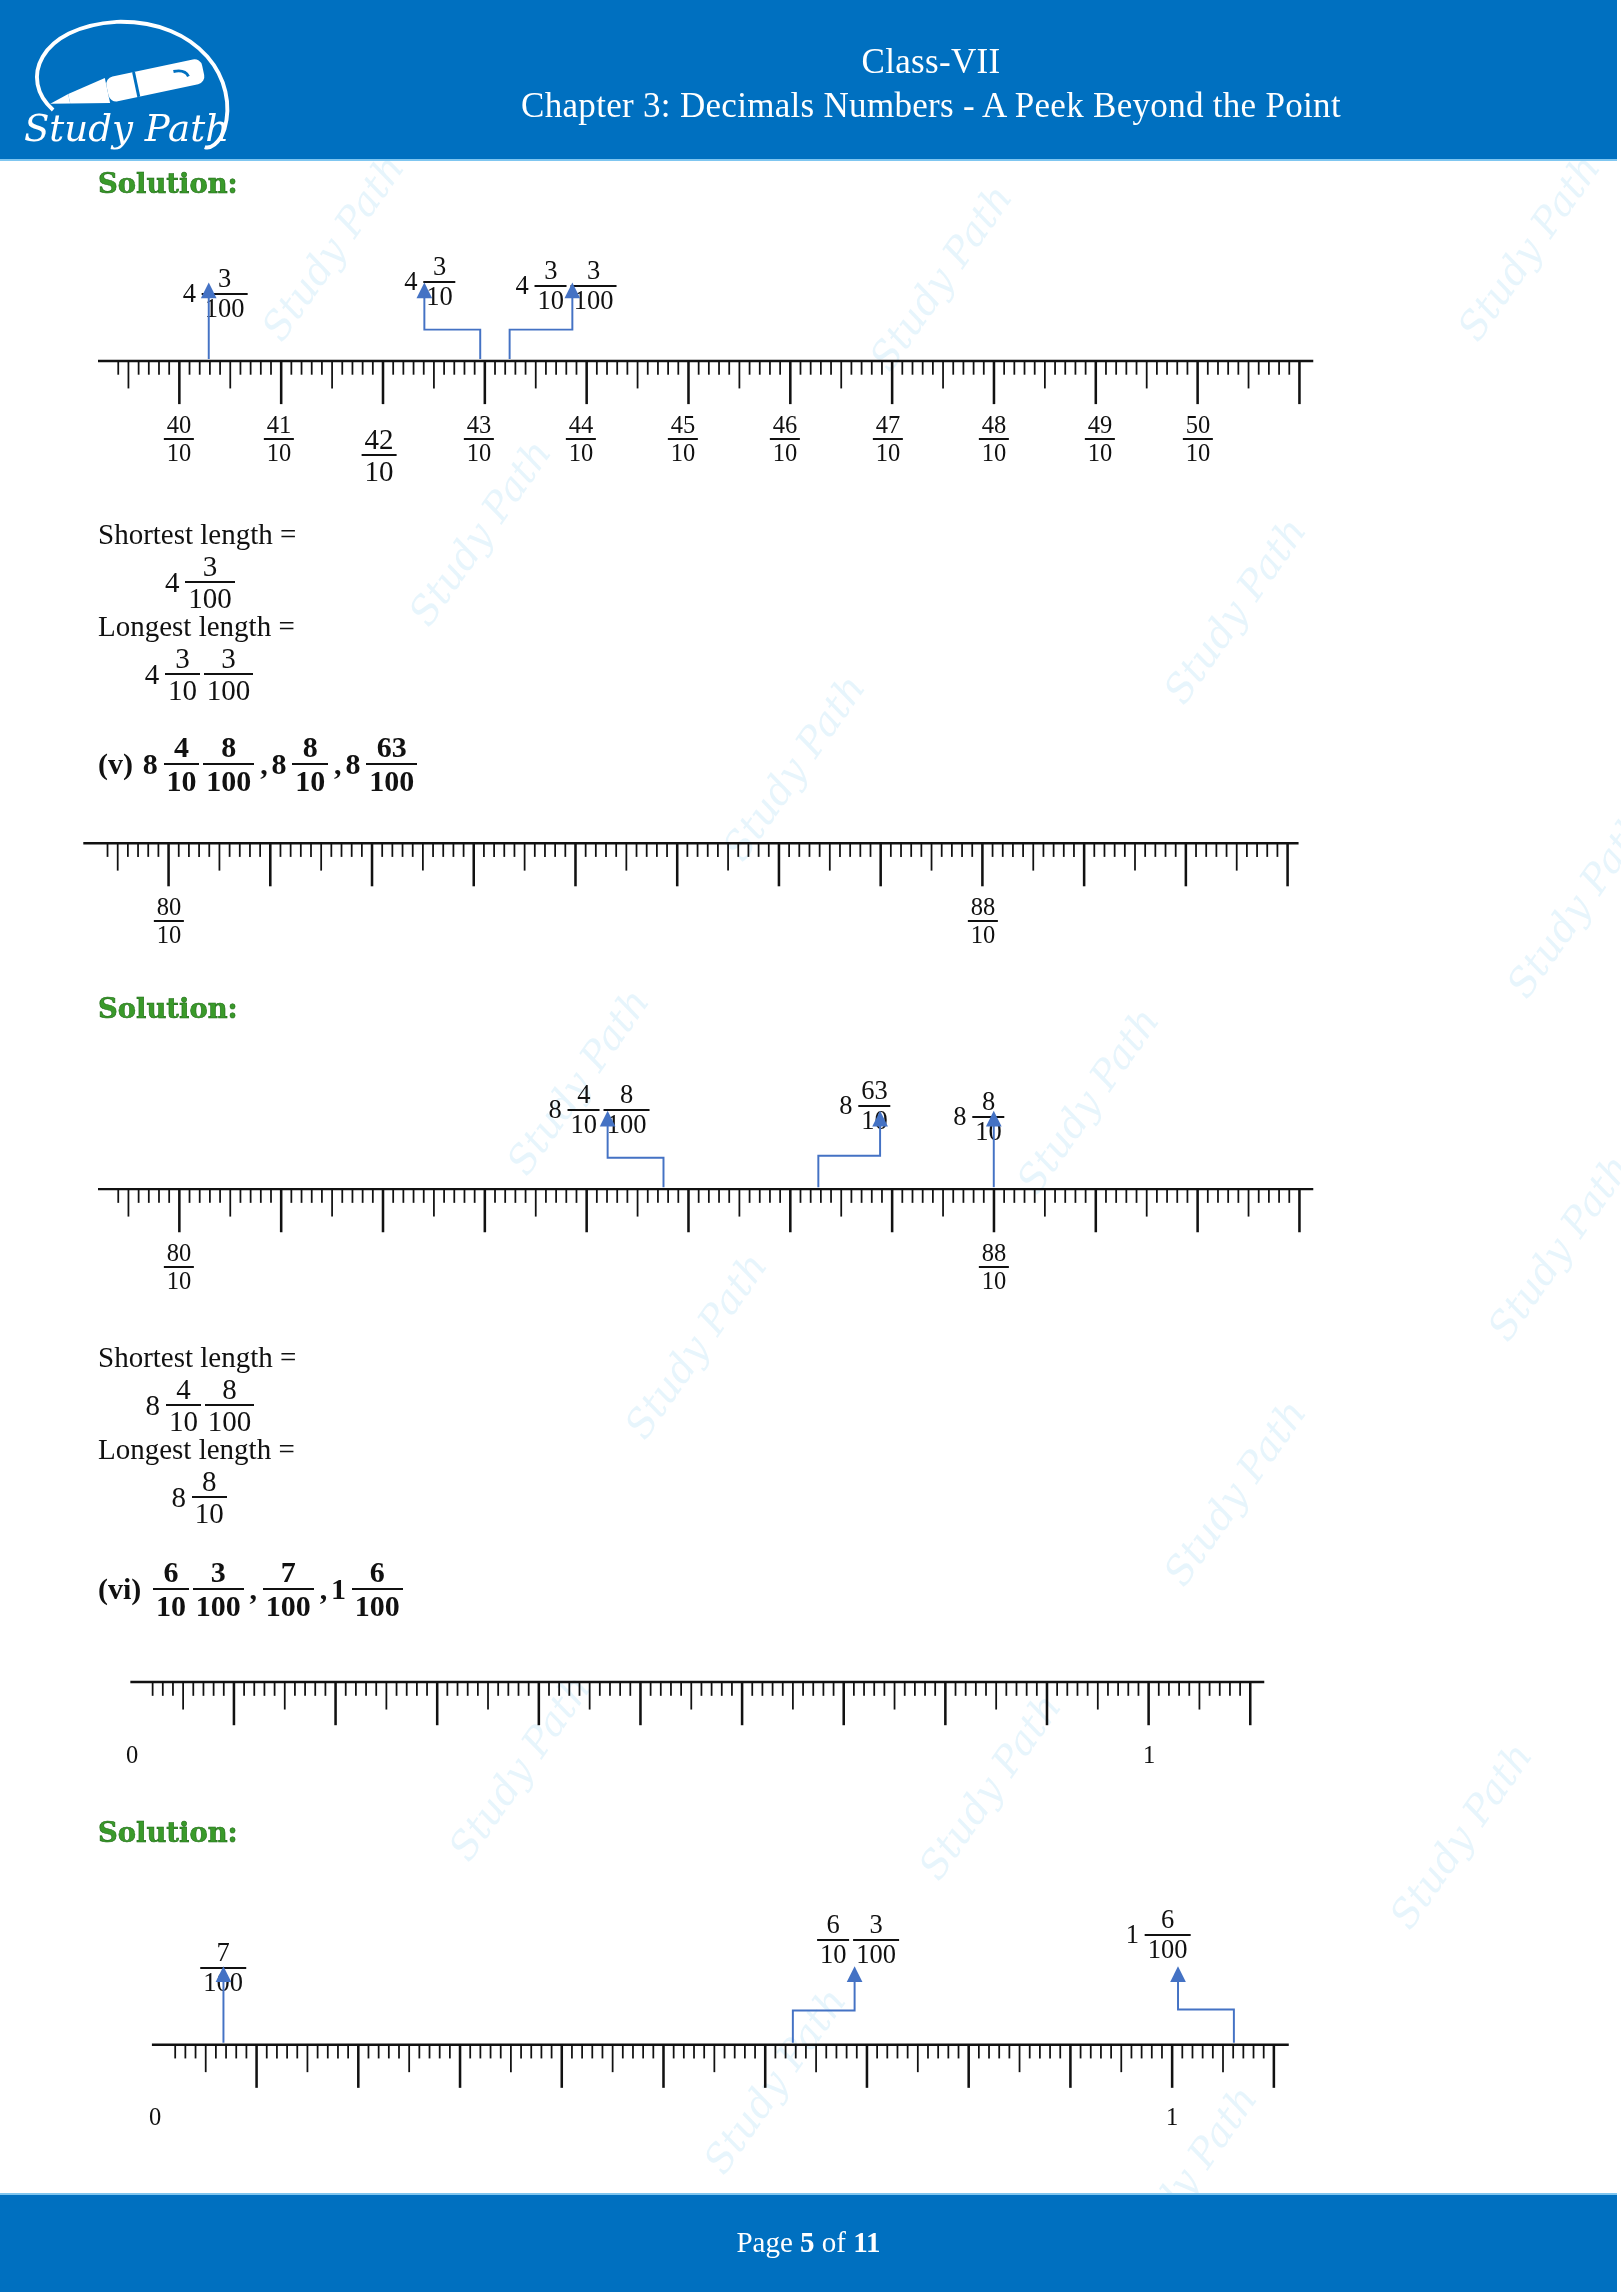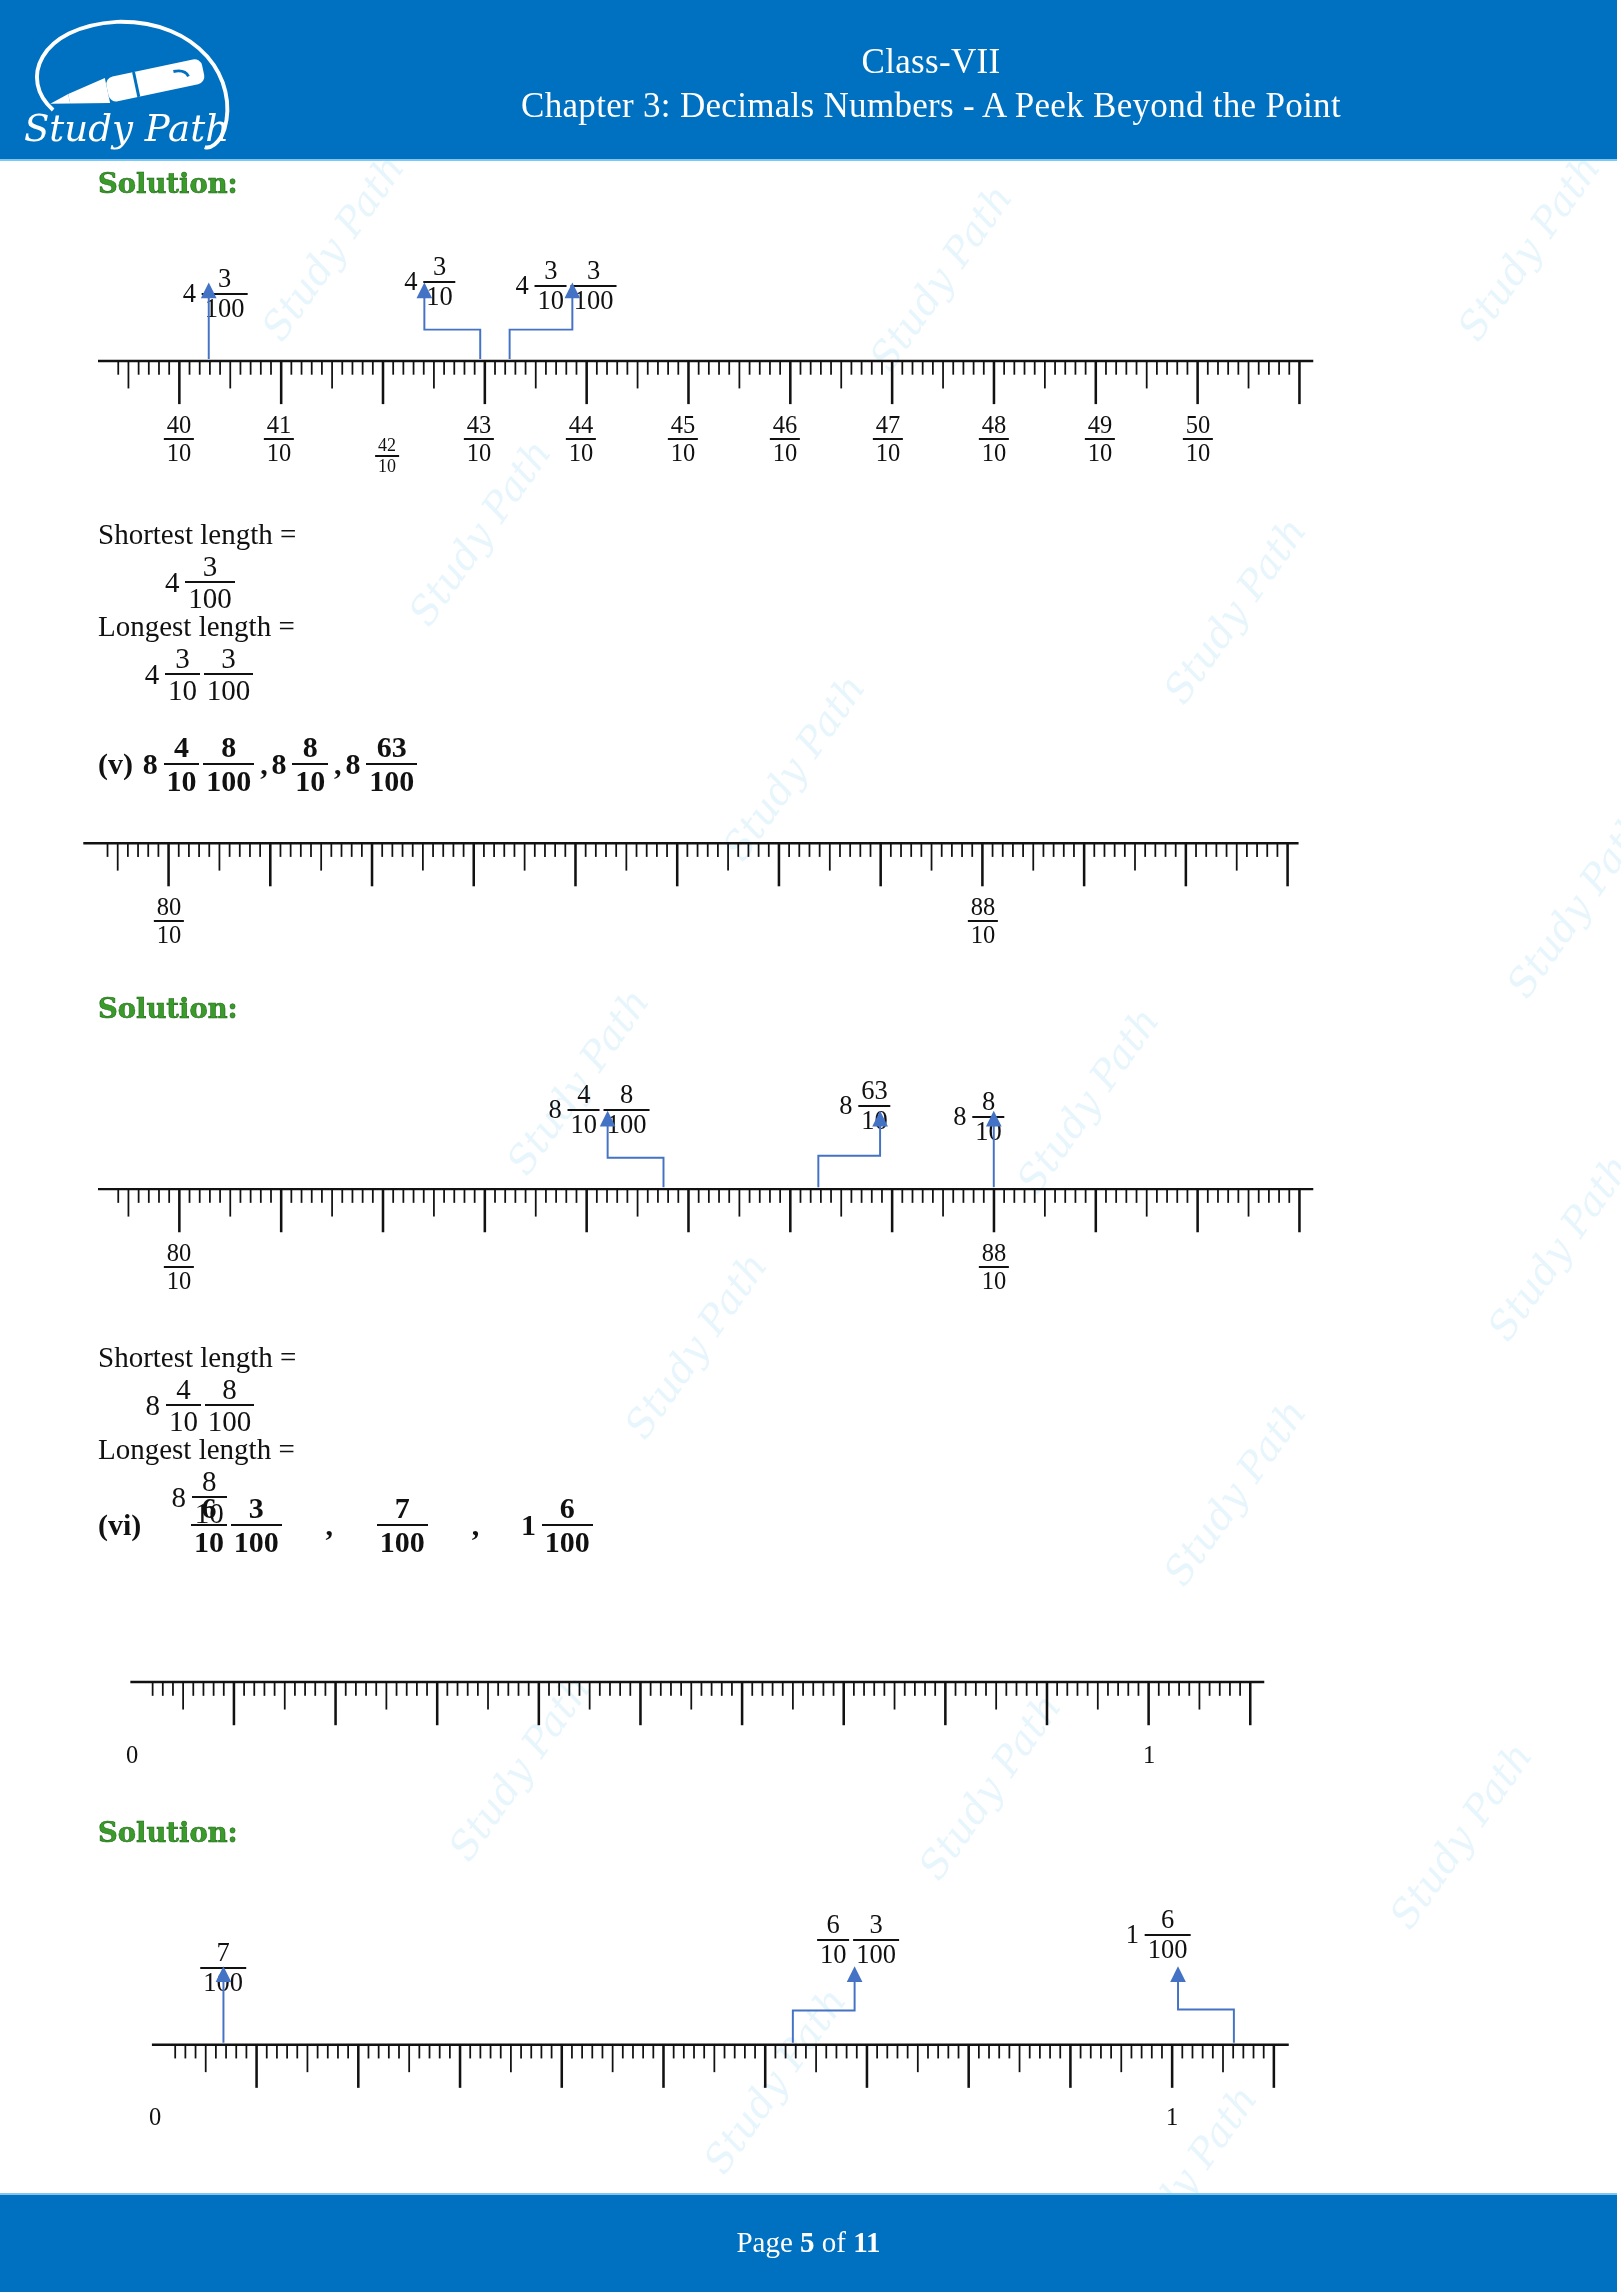--- a/index.html
+++ b/index.html
@@ -253,21 +253,21 @@
       </span>
     </div>
     <div class="lbl" style="left: 279px; top: 412px; font-size: 24.5px;">
       <span class="mixed">
         <span class="frac">
           <span class="n">41</span>
           <span class="d">10</span>
         </span>
       </span>
     </div>
-    <div class="lbl" style="left: 379px; top: 436px; font-size: 18px; margin-left: 8px;">
+    <div class="lbl" style="left: 379px; top: 424px; font-size: 29px;">
       <span class="mixed">
         <span class="frac">
           <span class="n">42</span>
           <span class="d">10</span>
         </span>
       </span>
     </div>
     <div class="lbl" style="left: 479px; top: 412px; font-size: 24.5px;">
       <span class="mixed">
         <span class="frac">
@@ -727,21 +727,21 @@
     <span class="txt">Longest length = </span>
     <span class="mixed">
       <span class="whole">8</span>
       <span class="frac">
         <span class="n">8</span>
         <span class="d">10</span>
       </span>
     </span>
   </div>
 
-<div class="q" style="top:1492px;gap:38px;" id="q-vi">
+<div class="q" style="top:1556px;" id="q-vi">
     <span style="margin-right: 9.8px;">(vi)</span>
     <span class="mixed">
       <span class="frac">
         <span class="n">6</span>
         <span class="d">10</span>
       </span>
       <span class="frac">
         <span class="n">3</span>
         <span class="d">100</span>
       </span>

